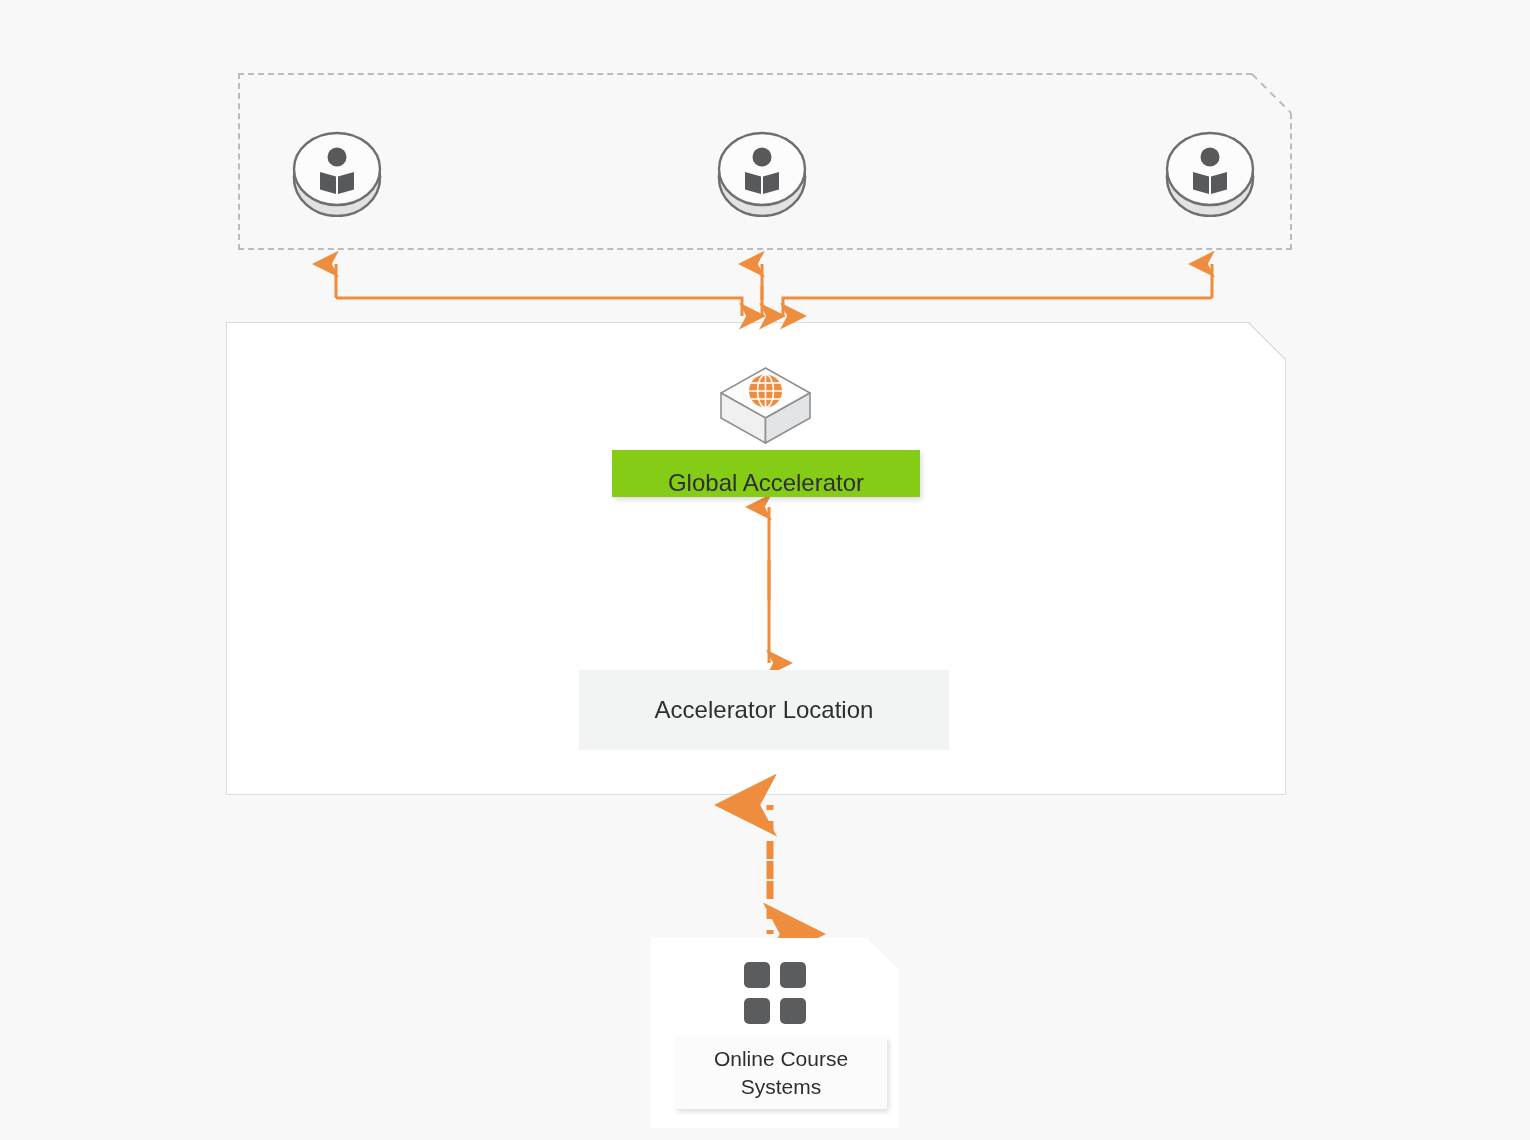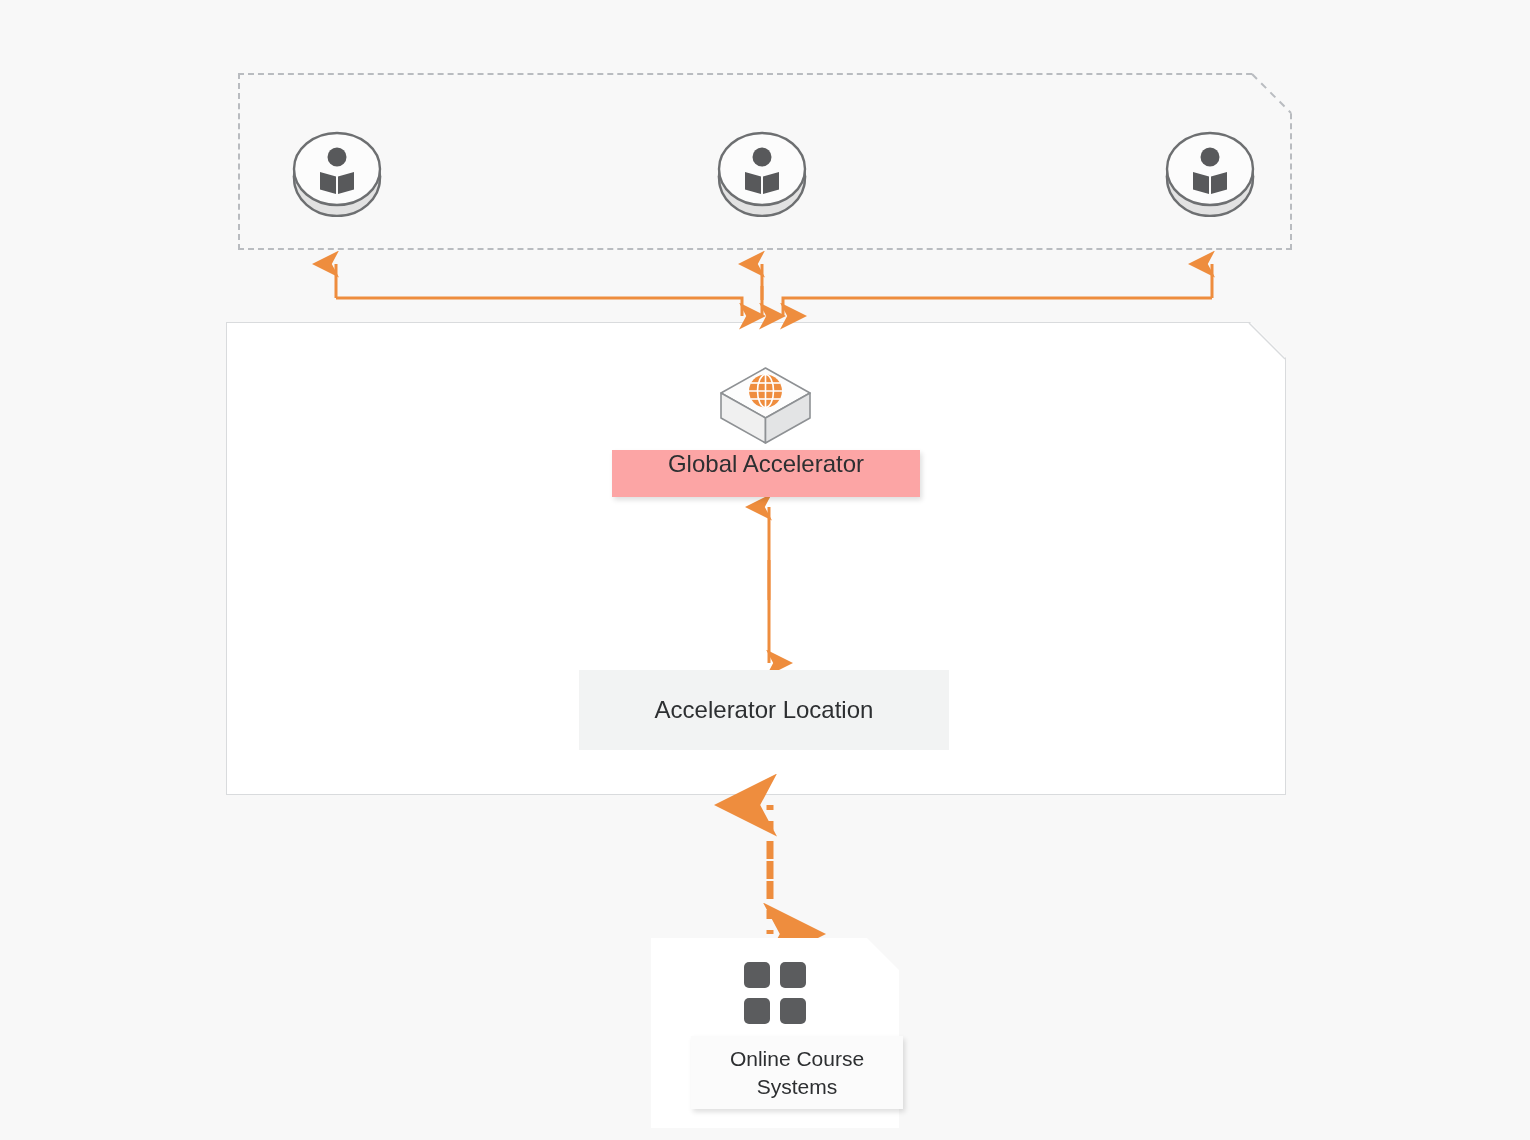--- a/index.html
+++ b/index.html
@@ -107,24 +107,24 @@
     z-index: 5;
   }
   .ga-icon svg { display:block; width: 95px; height: 82px; }
 
   .ga-label {
     position: absolute;
     left: 612px;
     top: 450px;
     width: 308px;
     height: 47px;
-    background: #fca5a5;
+    background: #84cc16;
     box-shadow: 2px 3px 5px rgba(0,0,0,0.13);
     display: flex;
-    align-items: flex-start;
+    align-items: flex-end;
     justify-content: center;
     font-size: 24px;
     color: #2d2f31;
     z-index: 5;
   }
 
   
   .inst-box {
     position: absolute;
     left: 579px;
@@ -161,21 +161,21 @@
     left: 50%;
     top: 24px;
     transform: translateX(-50%);
     width: 62px;
     height: 62px;
   }
   .ocs-icon svg { display:block; width: 62px; height: 62px; }
 
   .ocs-label {
     position: absolute;
-    left: 40px;
+    left: 24px;
     top: 98px;
     width: 200px;
     padding: 9px 6px;
     background: #fbfbfb;
     box-shadow: 2px 3px 5px rgba(0,0,0,0.13);
     text-align: center;
     font-size: 21px;
     line-height: 1.32;
     color: #2d2f31;
   }

